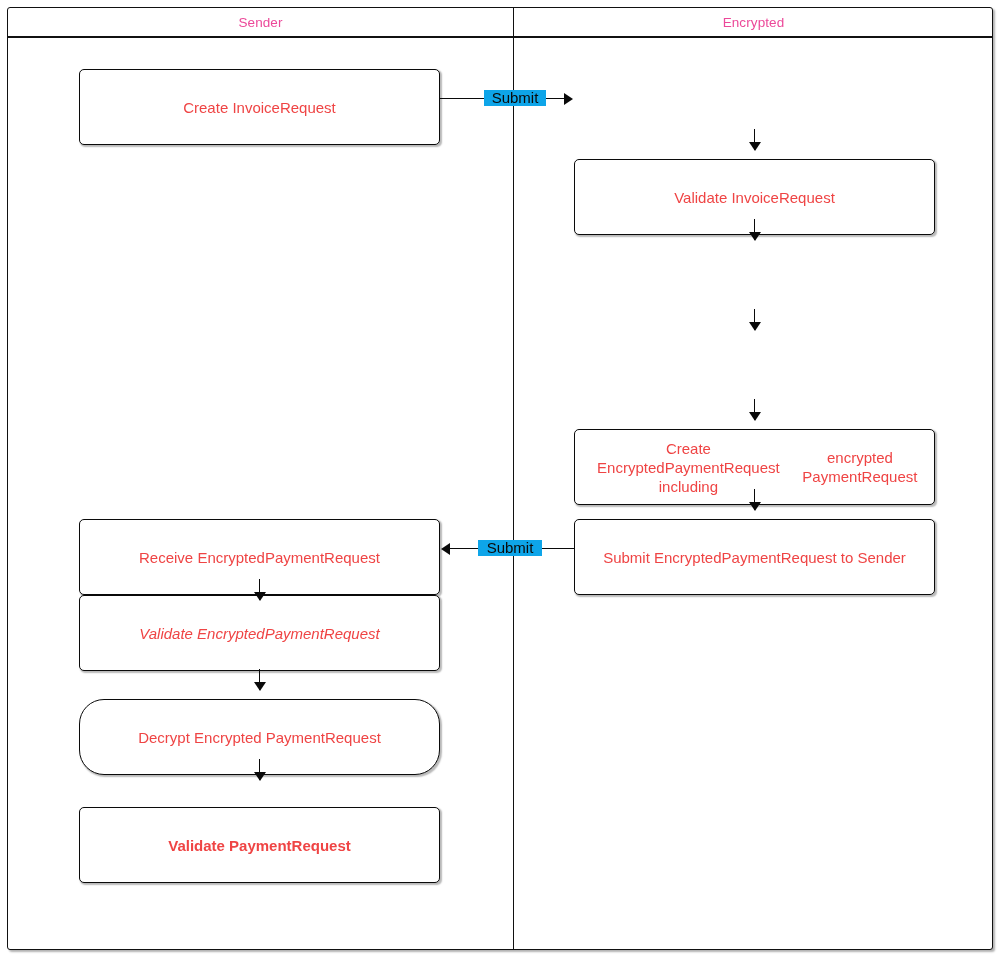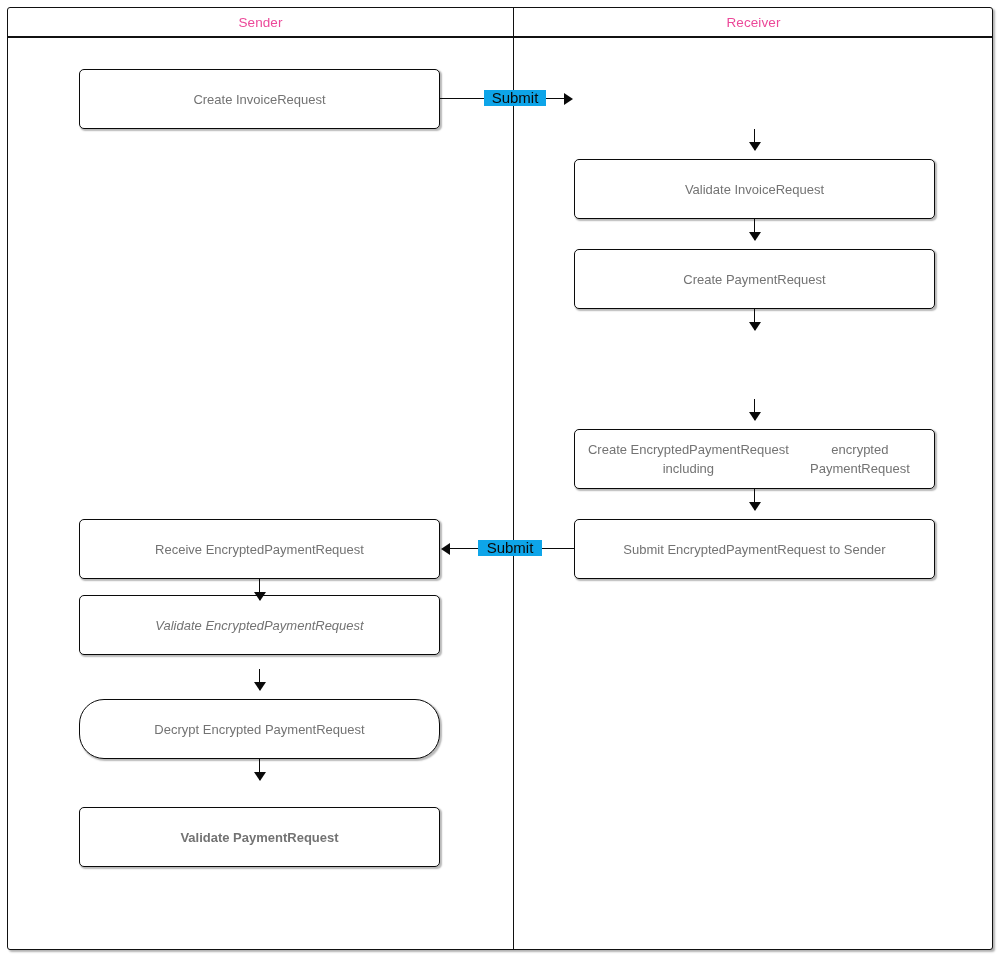--- a/index.html
+++ b/index.html
@@ -46,29 +46,29 @@
     letter-spacing:.1px;
     white-space:nowrap;
   }
   .lane-title.sender{left:8px;width:505px;}
   .lane-title.receiver{left:515px;width:477px;}
 
   
   .node{
     position:absolute;
     box-sizing:border-box;
-    width:361px;height:60px;
+    width:361px;height:76px;
     background:#ffffff;
     border:1.6px solid #0a0a0a;
     border-radius:5px;
     box-shadow:1.5px 1.5px 1.5px rgba(0,0,0,.28);
     display:flex;align-items:center;justify-content:center;
     text-align:center;
-    font-size:13px;line-height:19px;
-    color:#737373;
+    font-size:15px;line-height:19px;
+    color:#ef4444;
     padding:0 8px;
   }
   .node.lane-sender{left:79px;}
   .node.lane-receiver{left:574px;}
   .node .label{display:block;}
 
   
   .v-arrow{
     position:absolute;
     width:0;
@@ -119,21 +119,21 @@
 <div id="stage">
 
   <div class="frame"></div>
   <div class="header-rule"></div>
   <div class="lane-divider"></div>
 
   <div class="lane-title sender">
     <span>Sender</span>
   </div>
   <div class="lane-title receiver">
-    <span>Receiver</span>
+    <span>Encrypted</span>
   </div>
 
   <div class="node lane-sender" style="top:69px;">
     <span class="label">Create InvoiceRequest</span>
   </div>
 
   <div class="node lane-sender" style="top:519px;">
     <span class="label">Receive EncryptedPaymentRequest</span>
   </div>
 
@@ -147,23 +147,20 @@
 
   <div class="node lane-sender" style="top:807px;font-weight:bold;">
     <span class="label">Validate PaymentRequest</span>
   </div>
 
 
   <div class="node lane-receiver" style="top:159px;">
     <span class="label">Validate InvoiceRequest</span>
   </div>
 
-  <div class="node lane-receiver" style="top:249px;">
-    <span class="label">Create PaymentRequest</span>
-  </div>
 
 
   <div class="node lane-receiver" style="top:429px;">
     <span class="label">Create EncryptedPaymentRequest including</span>
       <br>
     <span class="label">encrypted PaymentRequest</span>
   </div>
 
   <div class="node lane-receiver" style="top:519px;">
     <span class="label">Submit EncryptedPaymentRequest to Sender</span>

